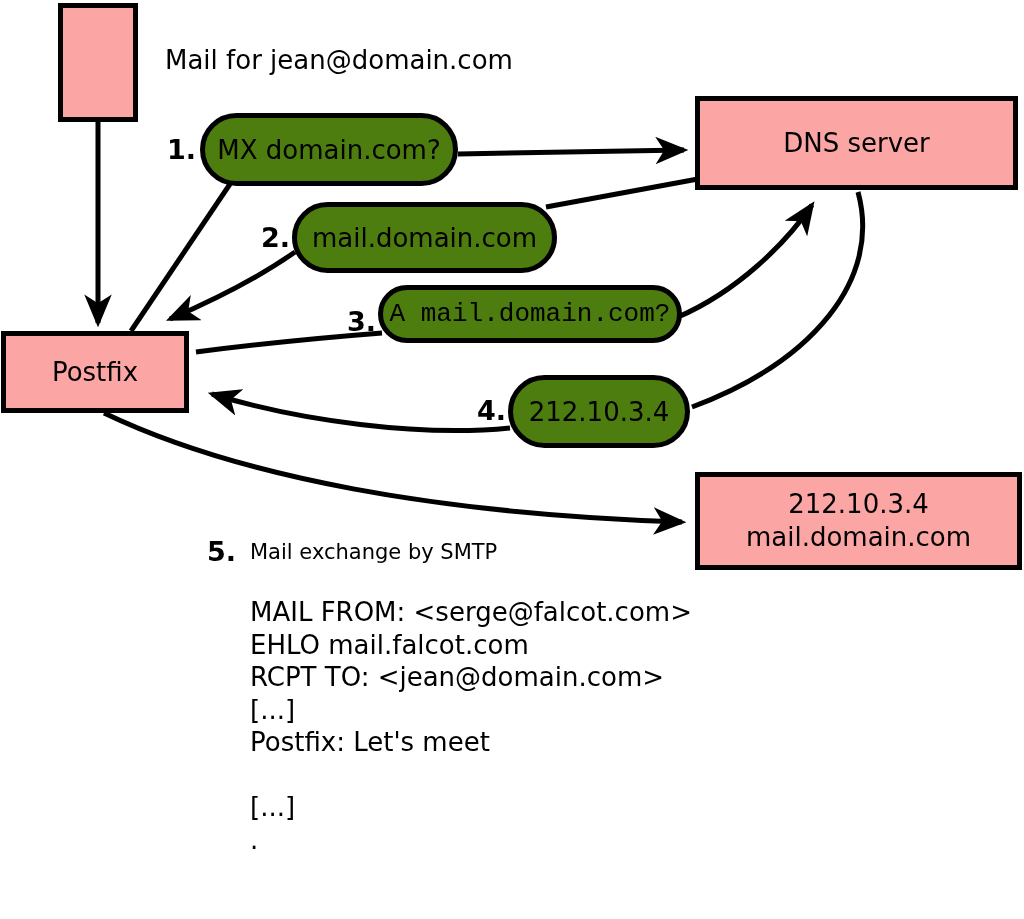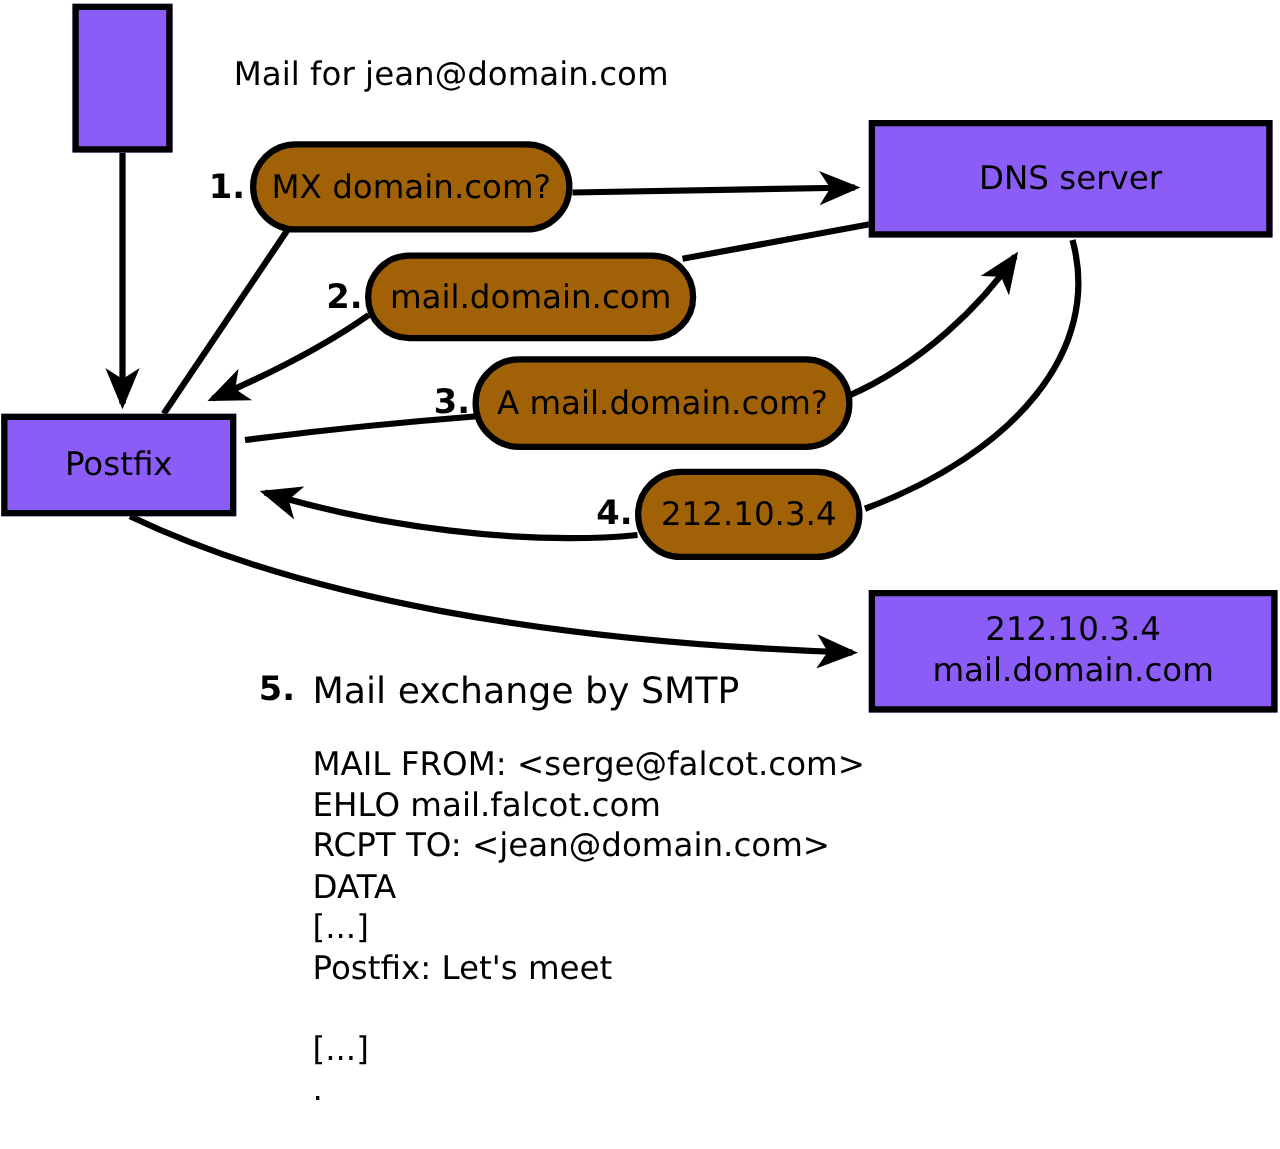--- a/index.html
+++ b/index.html
@@ -7,50 +7,50 @@
   .stage{
     position:relative;width:1024px;height:919px;background:#ffffff;
     font-family:"DejaVu Sans","Liberation Sans",sans-serif;color:#000;
     overflow:hidden;
   }
   svg.wires{position:absolute;left:0;top:0;width:1024px;height:919px;}
   svg.wires path{stroke:#000;stroke-width:5;fill:none;}
   svg.wires path.arrhead{fill:#000;stroke:none;}
 
   .box{
-    position:absolute;background:#8b5cf6;border:5px solid #000;
+    position:absolute;background:#fca5a5;border:5px solid #000;
     display:flex;align-items:center;justify-content:center;
     font-size:26px;line-height:33px;text-align:center;
   }
   .envelope{left:58px;top:3px;width:80px;height:119px;}
   .postfix{left:1px;top:331px;width:188px;height:82px;}
   .dns{left:695px;top:96px;width:323px;height:94px;}
   .mailserver{left:695px;top:472px;width:327px;height:98px;flex-direction:column;}
 
   .pill{
-    position:absolute;background:#a16207;border:5px solid #000;border-radius:999px;
+    position:absolute;background:#4d7c0f;border:5px solid #000;border-radius:999px;
     display:flex;align-items:center;justify-content:center;font-size:26px;
   }
   .pill1{left:200px;top:113px;width:258px;height:73px;}
   .pill2{left:292px;top:202px;width:265px;height:71px;}
-  .pill3{left:378px;top:285px;width:304px;height:75px;}
+  .pill3{left:378px;top:285px;width:304px;height:58px;font-family:Liberation Mono, monospace;}
   .pill4{left:508px;top:375px;width:182px;height:73px;}
 
   .step-num{
     position:absolute;font-weight:bold;font-size:27px;height:34px;line-height:34px;
     text-align:right;width:44px;
   }
   .num1{left:152px;top:133px;}
   .num2{left:246px;top:221px;}
   .num3{left:332px;top:305px;}
   .num4{left:462px;top:394px;}
   .num5{left:192px;top:535px;}
 
-  .scene-title{position:absolute;left:165px;top:45px;font-size:26px;margin-left:22px;}
-  .step5-label{position:absolute;left:250px;top:535px;font-size:29px;height:34px;line-height:34px;}
+  .scene-title{position:absolute;left:165px;top:45px;font-size:26px;}
+  .step5-label{position:absolute;left:250px;top:535px;font-size:21px;height:34px;line-height:34px;}
 
   .smtp{position:absolute;left:250px;top:596px;font-size:26px;}
   .smtp-line{height:32.5px;line-height:32.5px;white-space:pre;}
 </style>
 </head>
 <body>
 
 <div class="stage">
 
   <svg class="wires" viewBox="0 0 1024 919">
@@ -108,21 +108,20 @@
     <span>212.10.3.4</span>
   </div>
 
   <div class="step-num num5">5.</div>
   <div class="step5-label">Mail exchange by SMTP</div>
 
   <div class="smtp">
     <div class="smtp-line">MAIL FROM: &lt;serge@falcot.com&gt;</div>
     <div class="smtp-line">EHLO mail.falcot.com</div>
     <div class="smtp-line">RCPT TO: &lt;jean@domain.com&gt;</div>
-    <div class="smtp-line">DATA</div>
     <div class="smtp-line">[...]</div>
     <div class="smtp-line">Postfix: Let's meet</div>
     <div class="smtp-line"></div>
     <div class="smtp-line">[...]</div>
     <div class="smtp-line">.</div>
   </div>
 
 </div>
 
 </body></html>

